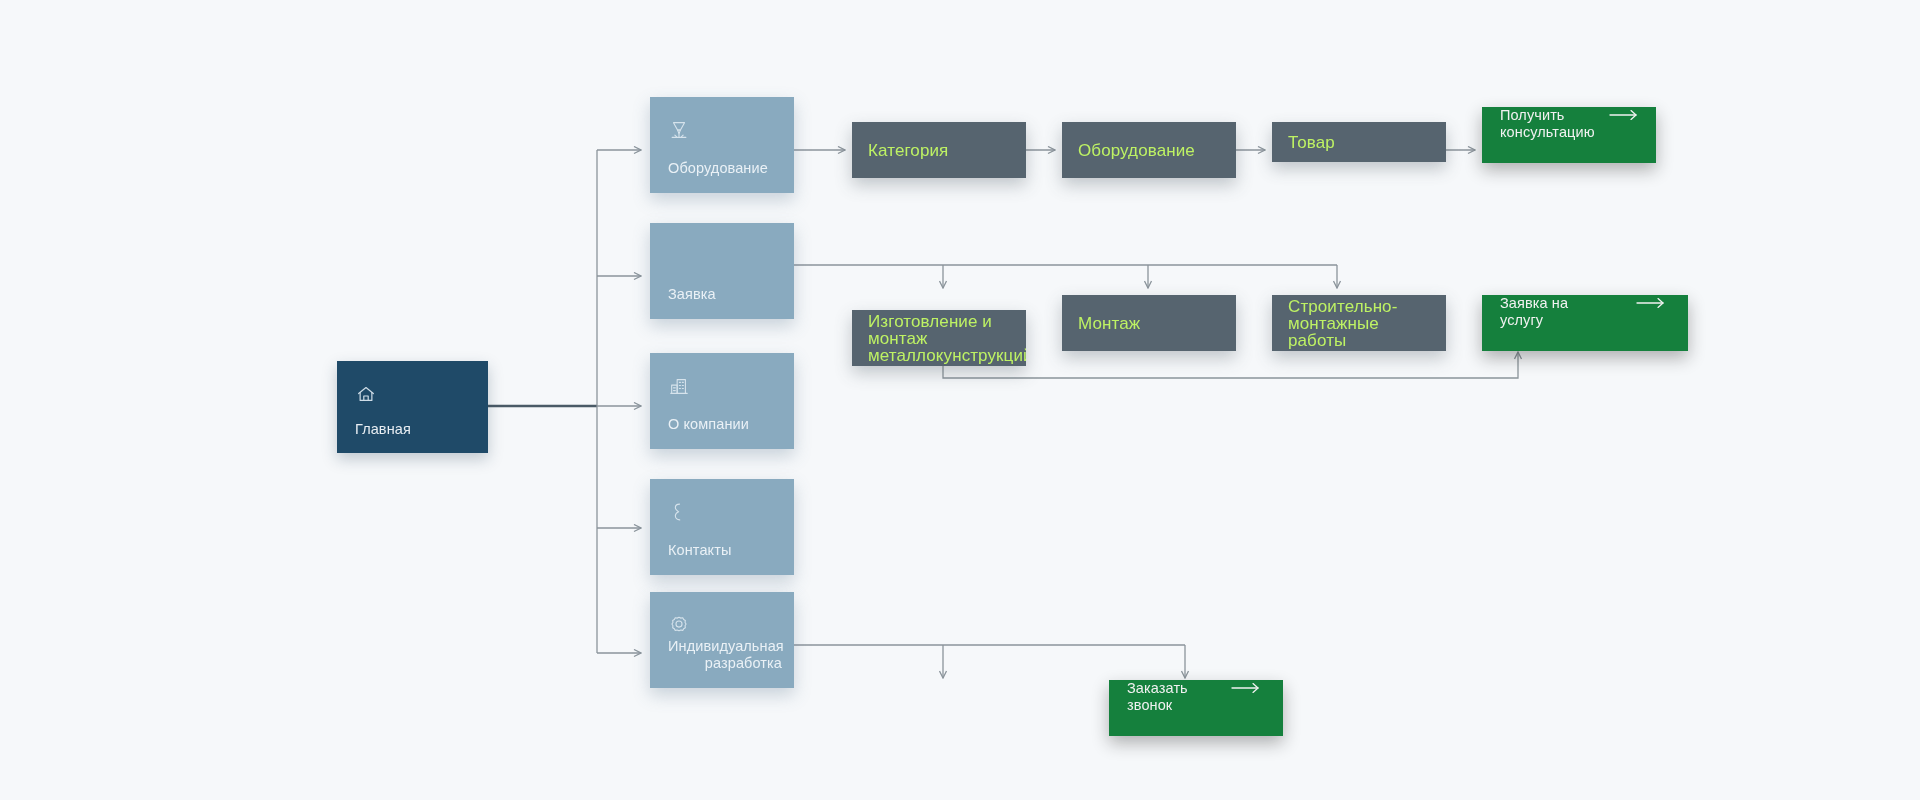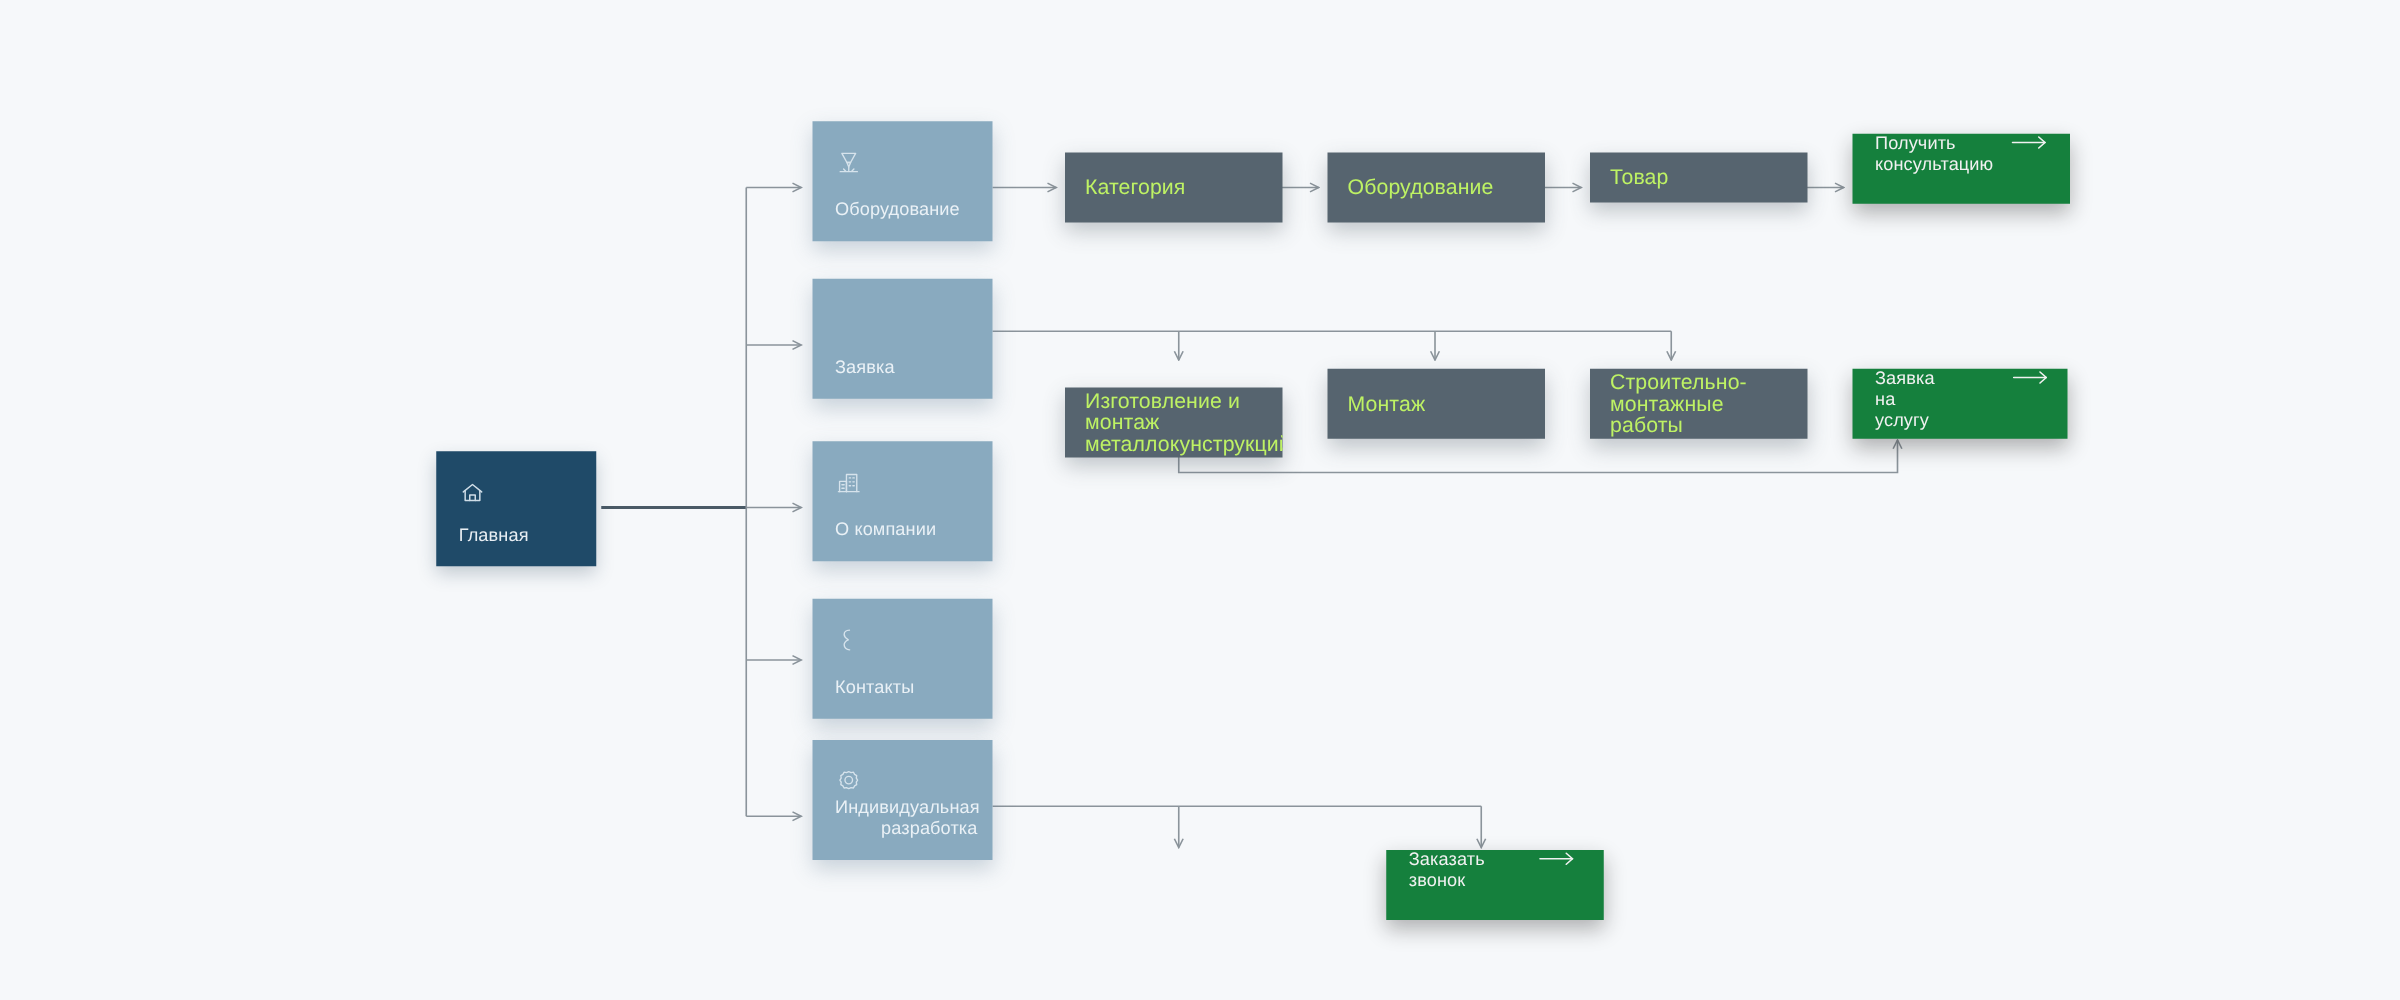--- a/index.html
+++ b/index.html
@@ -164,21 +164,21 @@
       <path d="M1337,265 L1337,288" marker-end="url(#ah)"></path>
 
       <path d="M943,348 L943,378 L1518,378 L1518,352" marker-end="url(#ah)"></path>
 
       <path d="M794,645 L1185,645"></path>
       <path d="M943,645 L943,678" marker-end="url(#ah)"></path>
       <path d="M1185,645 L1185,678" marker-end="url(#ah)"></path>
     </g>
   </svg>
 
-  <div class="node root" style="left:337px; top:361px; width:128px; height:92px;margin-left:12px;">
+  <div class="node root" style="left:337px; top:361px; width:151px; height:92px;">
     <span class="node-icon">
       <svg width="22" height="22" viewBox="0 0 24 24" fill="none" stroke-width="1.3" stroke-linecap="round" stroke-linejoin="round">
         <path d="M4 11.5 L12 5 L20 11.5"></path>
         <path d="M5.6 10.4 V19 H18.4 V10.4"></path>
         <path d="M9.6 19 V14.2 H14.4 V19"></path>
       </svg>
     </span>
     <span class="node-label">Главная</span>
   </div>
 
@@ -266,21 +266,21 @@
   </div>
 
   <div class="node page" style="left:1062px; top:295px; width:174px; height:56px;">
     <span class="node-label">Монтаж</span>
   </div>
 
   <div class="node page two-line" style="left:1272px; top:295px; width:174px; height:56px;padding-left:36px;">
     <span class="node-label">Строительно-монтажные работы</span>
   </div>
 
-  <div class="node cta" style="left:1482px; top:295px; width:172px; height:56px;gap:48px;">
+  <div class="node cta" style="left:1482px; top:295px; width:206px; height:56px;gap:48px;">
     <span class="node-label">Заявка на услугу</span>
     <span class="cta-arrow">
       <svg width="30" height="12" viewBox="0 0 30 12" fill="none" stroke="#f1f1f1" stroke-width="1.3" stroke-linecap="round" stroke-linejoin="round">
         <path d="M1 6 H27"></path>
           <path d="M22 1.6 L27 6 L22 10.4"></path>
       </svg>
     </span>
   </div>
 
 

